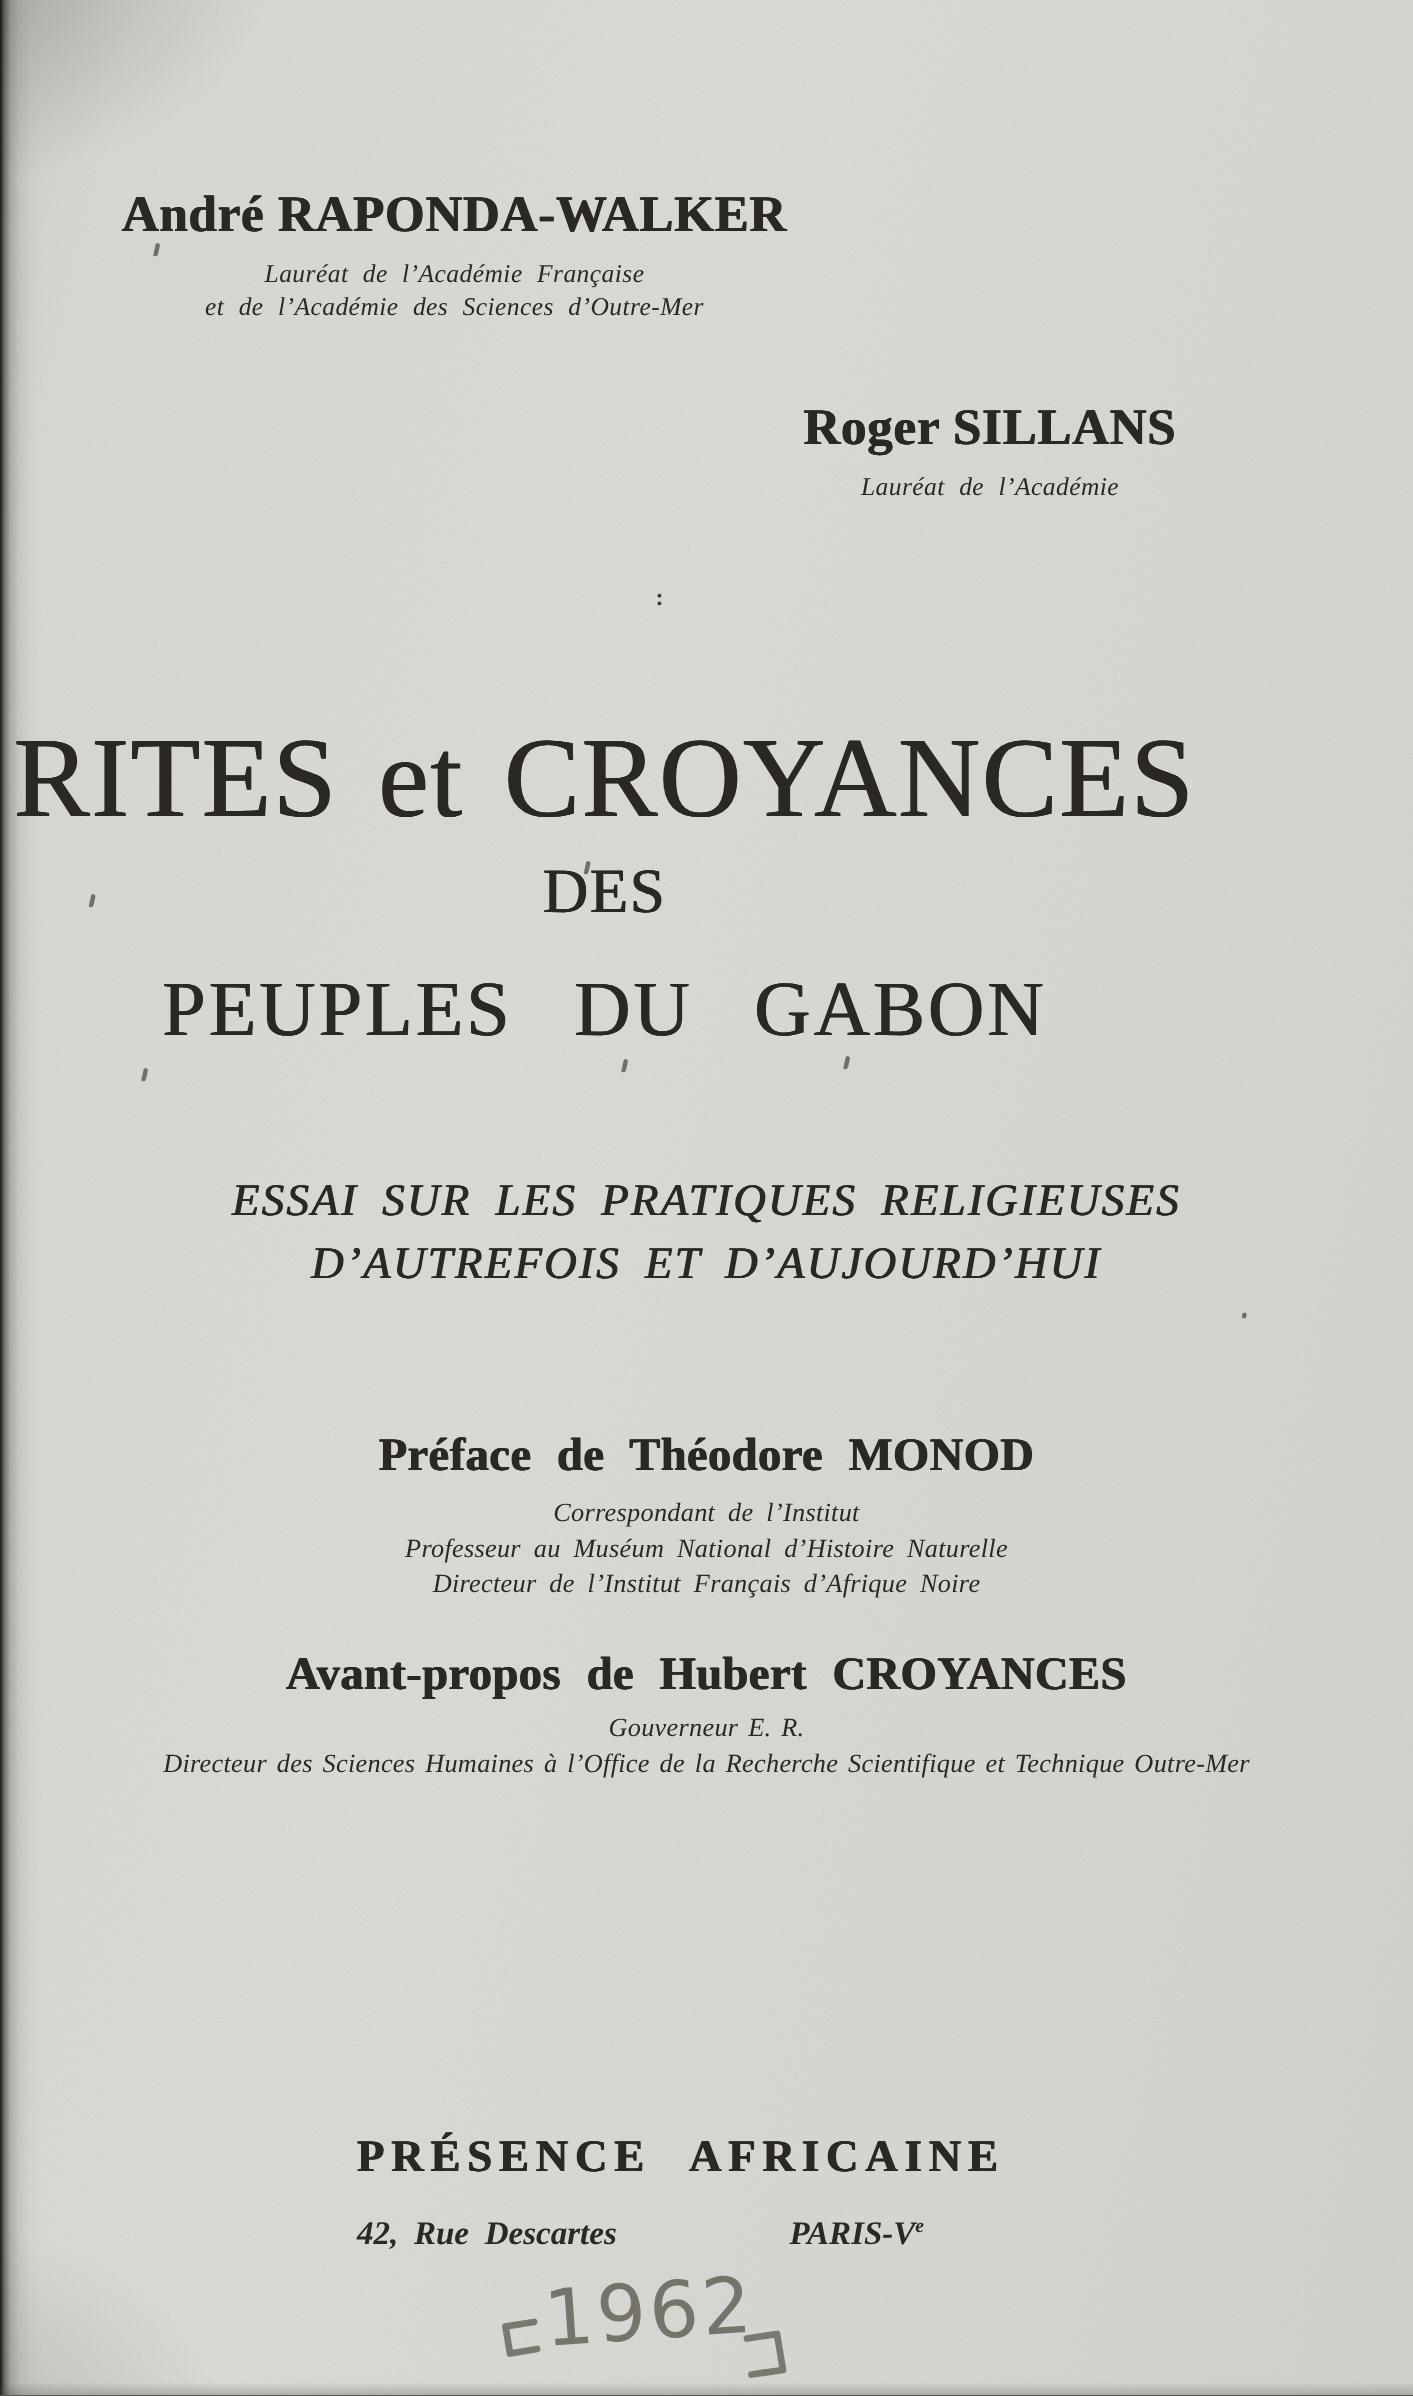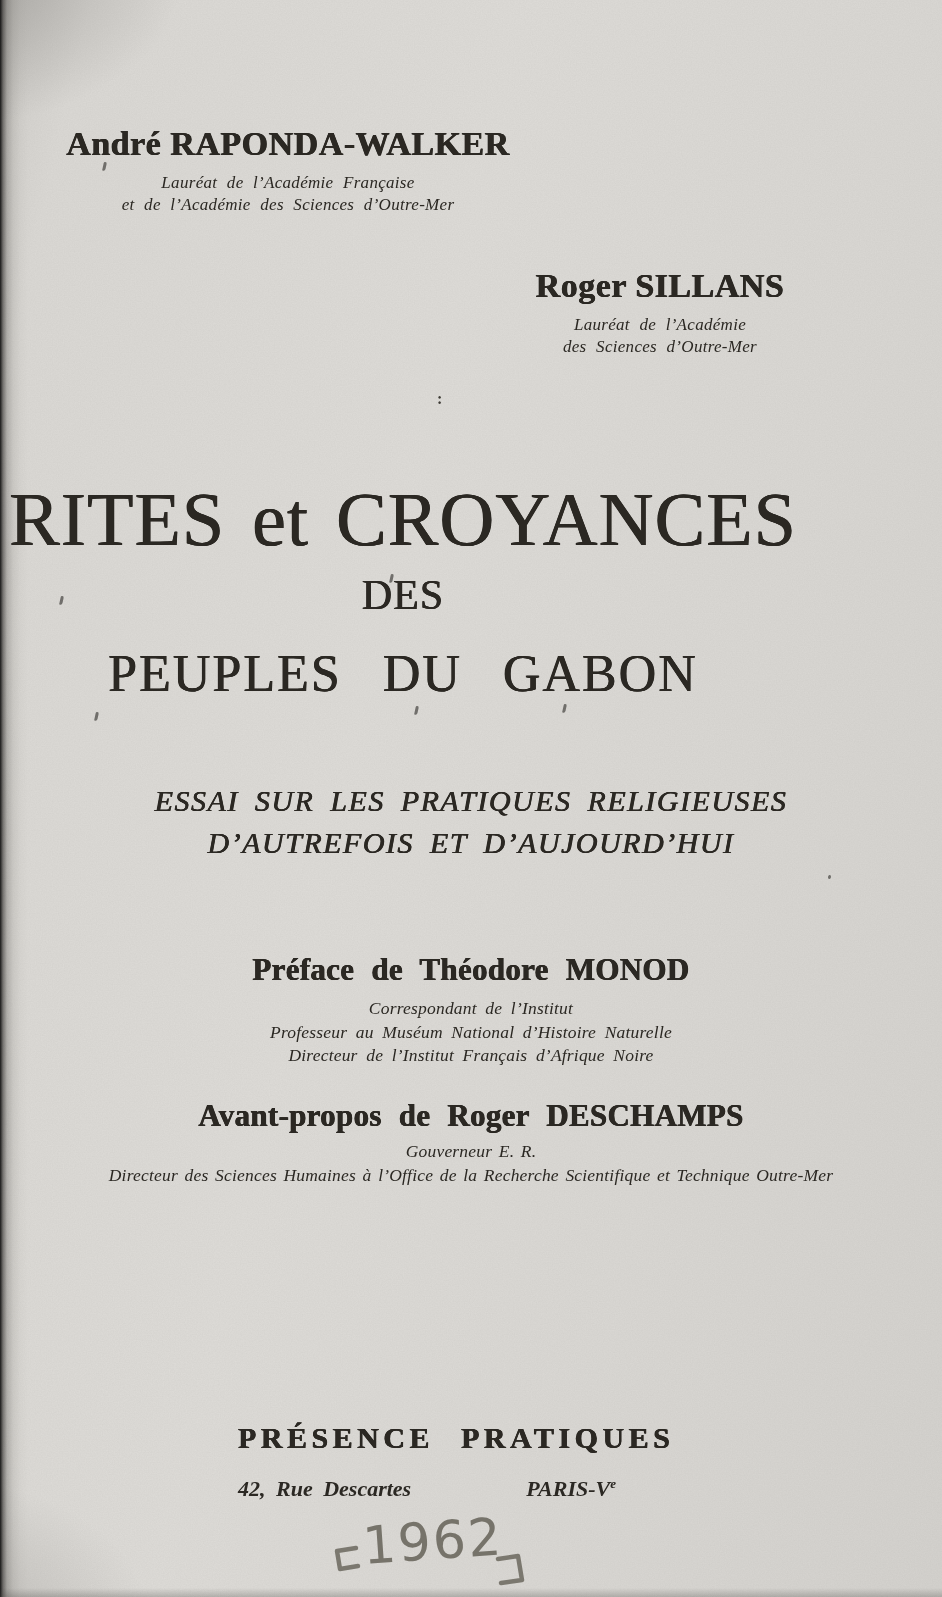--- a/index.html
+++ b/index.html
@@ -29,21 +29,21 @@
   .grain{position:absolute;inset:0;z-index:2;pointer-events:none;}
   .content{position:absolute;inset:0;z-index:4;}
 
   .block{position:absolute;text-align:center;}
   .thicken{text-shadow:0.35px 0 0 currentColor, -0.35px 0 0 currentColor;}
 
   
   .author-name{font-size:34px;font-weight:700;letter-spacing:0.5px;white-space:nowrap;}
   .author-creds{margin-top:9px;font-style:italic;font-size:17px;line-height:1.28;
     word-spacing:5px;letter-spacing:0.3px;}
-  .author-1{left:38px;top:125px;width:500px;}
+  .author-1{left:53px;top:125px;width:500px;}
   .author-2{left:460px;top:251px;width:400px;margin-top:16px;}
 
   
   .title-block{left:0;top:478px;width:806px;}
   .title-line-1{font-size:76px;line-height:82px;letter-spacing:1px;word-spacing:7px;white-space:nowrap;}
   .title-line-2{font-size:42px;line-height:50px;margin-top:10px;letter-spacing:1px;}
   .title-line-3{font-size:52px;line-height:84px;margin-top:12px;letter-spacing:2px;word-spacing:26px;white-space:nowrap;}
 
   
   .subtitle-block{left:0;top:780px;width:942px;font-style:italic;}
@@ -96,21 +96,20 @@
       <div class="author-creds">
         <div>Lauréat de l’Académie Française</div>
         <div>et de l’Académie des Sciences d’Outre-Mer</div>
       </div>
     </div>
 
     <div class="block author-2">
       <div class="author-name thicken">Roger SILLANS</div>
       <div class="author-creds">
         <div>Lauréat de l’Académie</div>
-        <div>des Sciences d’Outre-Mer</div>
       </div>
     </div>
 
     <span class="artifact-colon" style="left:437px;top:390px;">:</span>
 
     <div class="block title-block">
       <div class="title-line-1 thicken">RITES et CROYANCES</div>
       <div class="title-line-2 thicken">DES</div>
       <div class="title-line-3 thicken">PEUPLES DU GABON</div>
     </div>
@@ -123,29 +122,29 @@
     <div class="block preface-block">
       <div class="section-heading thicken">Préface de Théodore MONOD</div>
       <div class="section-creds">
         <div>Correspondant de l’Institut</div>
         <div>Professeur au Muséum National d’Histoire Naturelle</div>
         <div>Directeur de l’Institut Français d’Afrique Noire</div>
       </div>
     </div>
 
     <div class="block foreword-block">
-      <div class="section-heading thicken">Avant-propos de Roger DESCHAMPS</div>
+      <div class="section-heading thicken">Avant-propos de Hubert CROYANCES</div>
       <div class="section-creds">
         <div>Gouverneur E. R.</div>
         <div>Directeur des Sciences Humaines à l’Office de la Recherche Scientifique et Technique Outre-Mer</div>
       </div>
     </div>
 
     <div class="block publisher-block">
-      <div class="publisher-name thicken">PRÉSENCE PRATIQUES</div>
+      <div class="publisher-name thicken">PRÉSENCE AFRICAINE</div>
       <div class="publisher-address">
         <span>42, Rue Descartes</span>
         <span><span>PARIS-V</span><sup>e</sup></span>
       </div>
     </div>
 
     <svg class="handwriting" width="232" height="95" viewBox="0 0 232 95">
       <g stroke="#7b786f" stroke-width="4.5" fill="none" stroke-linecap="round" stroke-linejoin="round">
         <path d="M34 46 L15 49 L18 67 L36 64"></path>
         <path d="M176 57 L196 54 L200 78 L179 81"></path>

